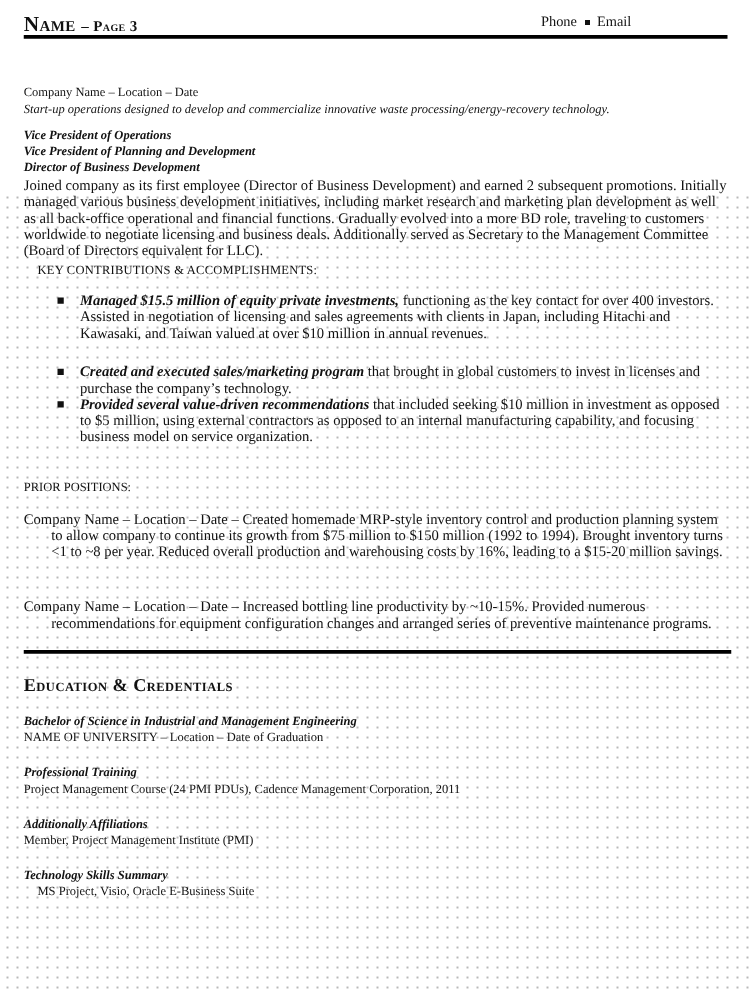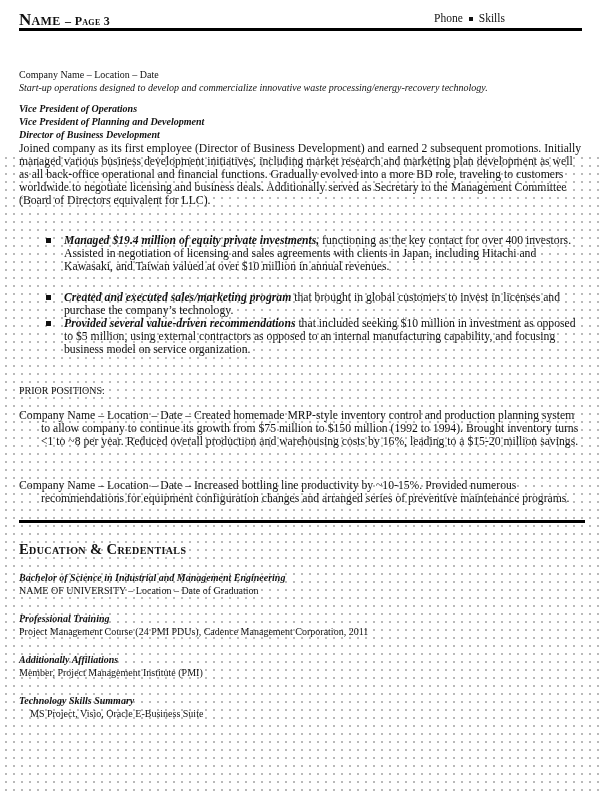--- a/index.html
+++ b/index.html
@@ -43,37 +43,38 @@
 
 <div class="dots"></div>
 
 <div class="page">
 
   <div class="abs hdr-name">
     <span>Name</span>
     <span class="pg">– Page 3</span>
   </div>
   <div class="abs hdr-contact">
-    <span>Phone</span><span class="sq"></span><span>Skills</span>
+    <span>Phone</span><span class="sq"></span><span>Email</span>
   </div>
   <div class="abs rule-top"></div>
 
   <div class="abs line" style="left:19px; top:68px;">Company Name – Location – Date</div>
   <div class="abs line it" style="left:19px; top:81px;">Start-up operations designed to develop and commercialize innovative waste processing/energy-recovery technology.</div>
 
   <div class="abs line b" style="left:19px; top:102px;">Vice President of Operations</div>
   <div class="abs line b" style="left:19px; top:115px;">Vice President of Planning and Development</div>
   <div class="abs line b" style="left:19px; top:128px;">Director of Business Development</div>
 
   <div class="para" style="top:142px;">Joined company as its first employee (Director of Business Development) and earned 2 subsequent promotions. Initially managed various business development initiatives, including market research and marketing plan development as well as all back-office operational and financial functions. Gradually evolved into a more BD role, traveling to customers worldwide to negotiate licensing and business deals. Additionally served as Secretary to the Management Committee (Board of Directors equivalent for LLC).</div>
 
+  <div class="abs line" style="left:30px; top:210px; letter-spacing:0.2px;">KEY CONTRIBUTIONS &amp; ACCOMPLISHMENTS:</div>
 
   <div class="bullet" style="top:234px;">
     <span class="sq"></span>
-    <span class="txt"><span class="b">Managed $19.4 million of equity private investments,</span><span> functioning as the key contact for over 400 investors. Assisted in negotiation of licensing and sales agreements with clients in Japan, including Hitachi and Kawasaki, and Taiwan valued at over $10 million in annual revenues.</span></span>
+    <span class="txt"><span class="b">Managed $15.5 million of equity private investments,</span><span> functioning as the key contact for over 400 investors. Assisted in negotiation of licensing and sales agreements with clients in Japan, including Hitachi and Kawasaki, and Taiwan valued at over $10 million in annual revenues.</span></span>
   </div>
   <div class="bullet" style="top:279px;margin-top:12px;">
     <span class="sq"></span>
     <span class="txt"><span class="b">Created and executed sales/marketing program</span><span> that brought in global customers to invest in licenses and purchase the company’s technology.</span></span>
   </div>
   <div class="bullet" style="top:317px;">
     <span class="sq"></span>
     <span class="txt"><span class="b">Provided several value-driven recommendations</span><span> that included seeking $10 million in investment as opposed to $5 million, using external contractors as opposed to an internal manufacturing capability, and focusing business model on service organization.</span></span>
   </div>
 

